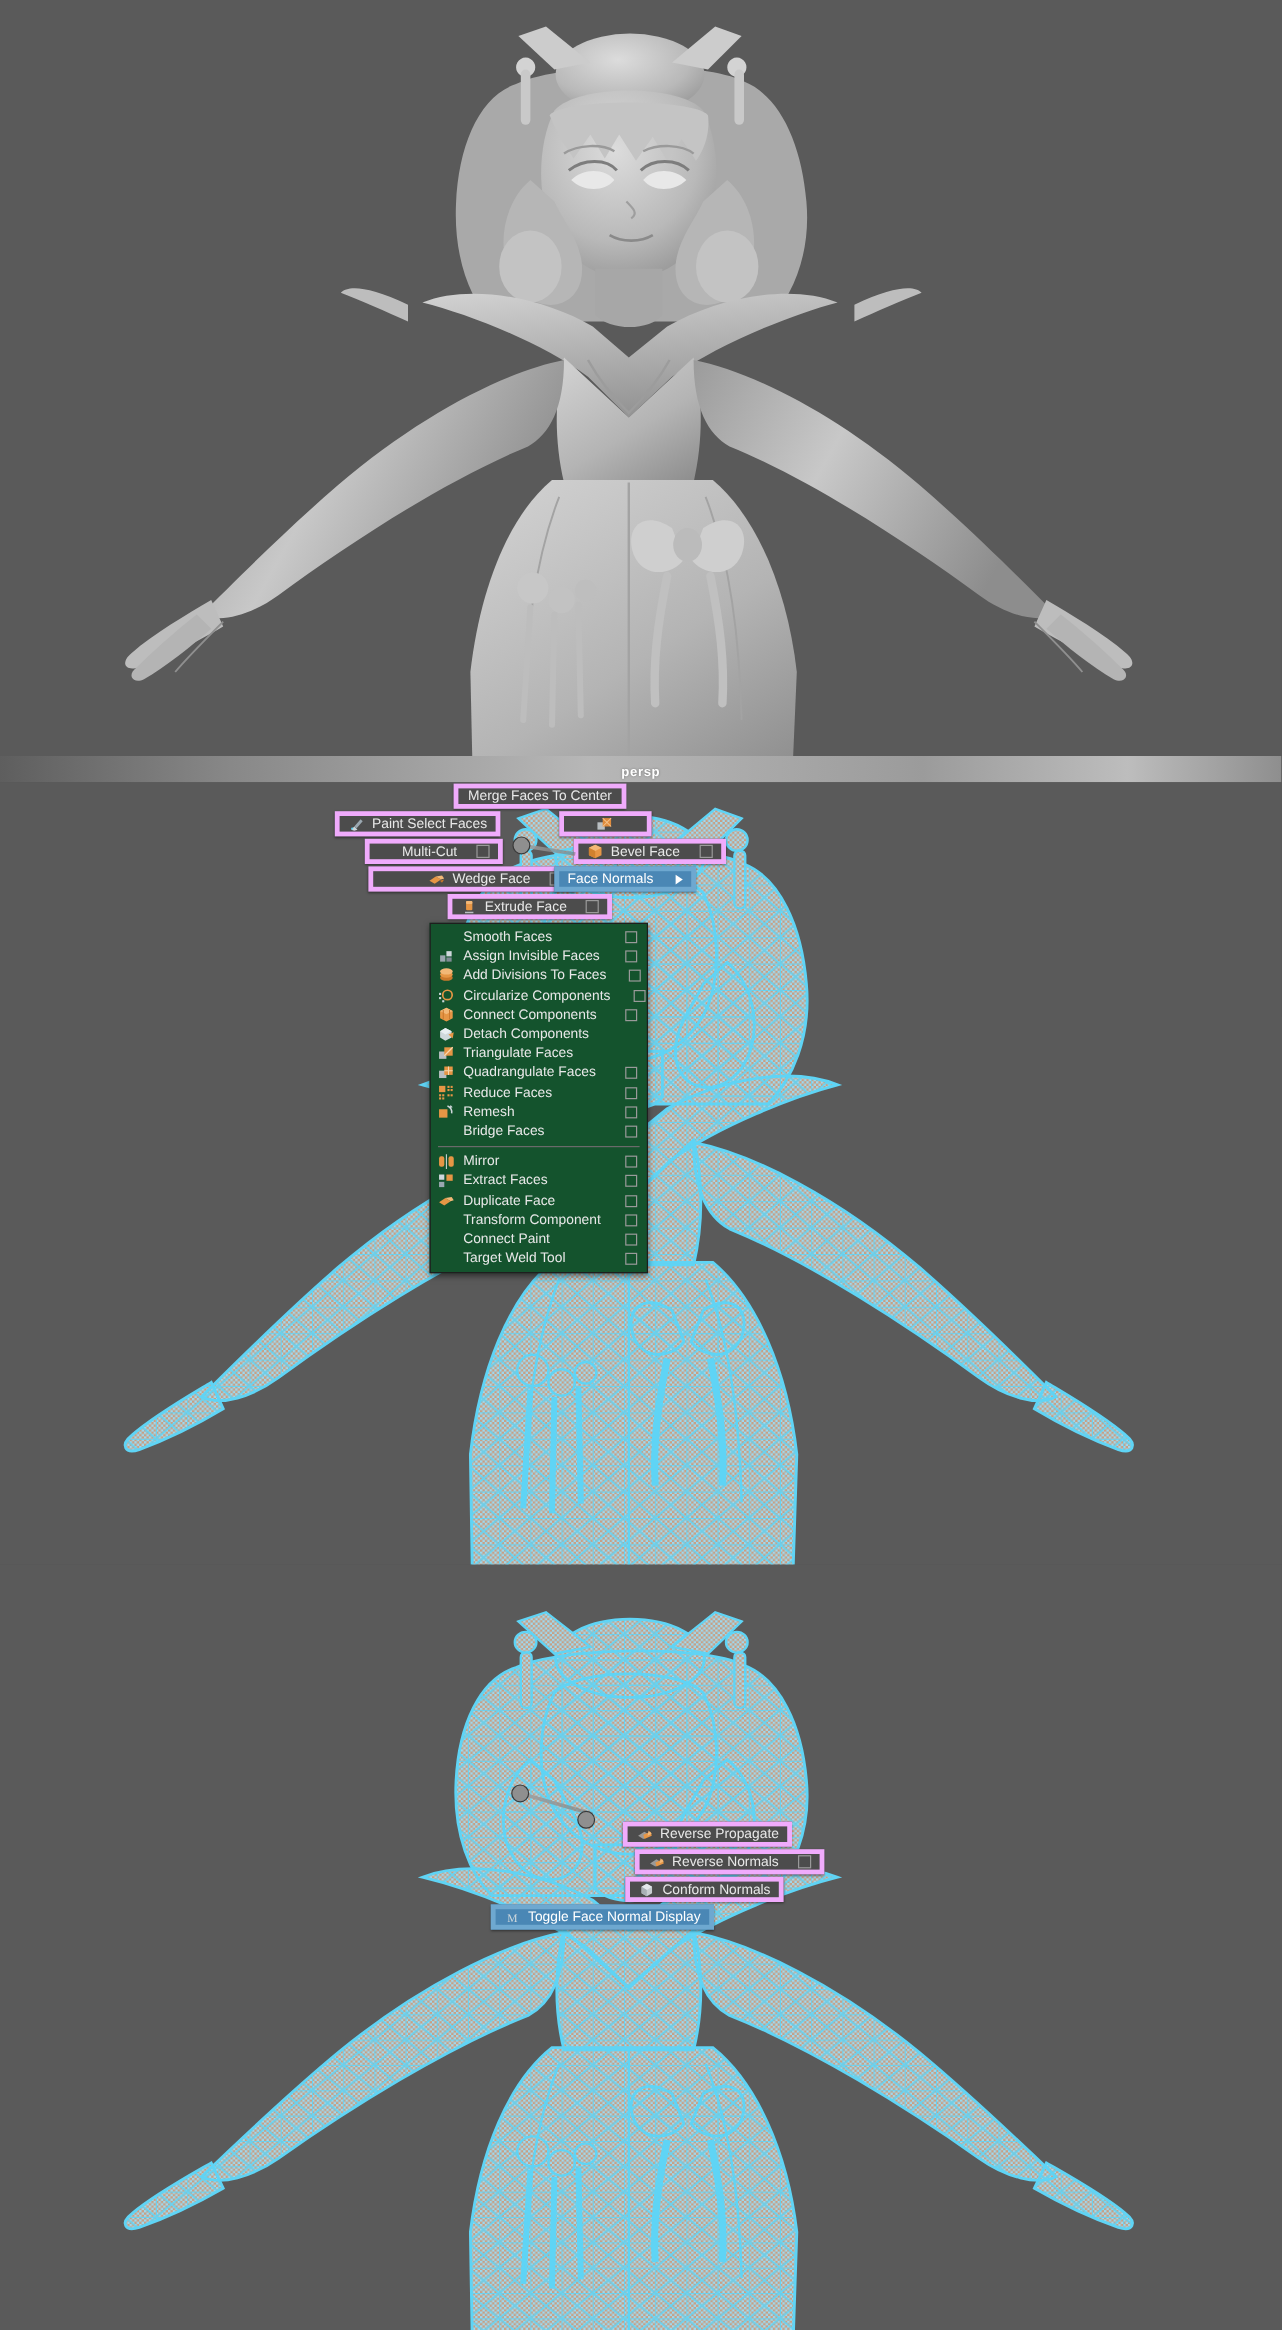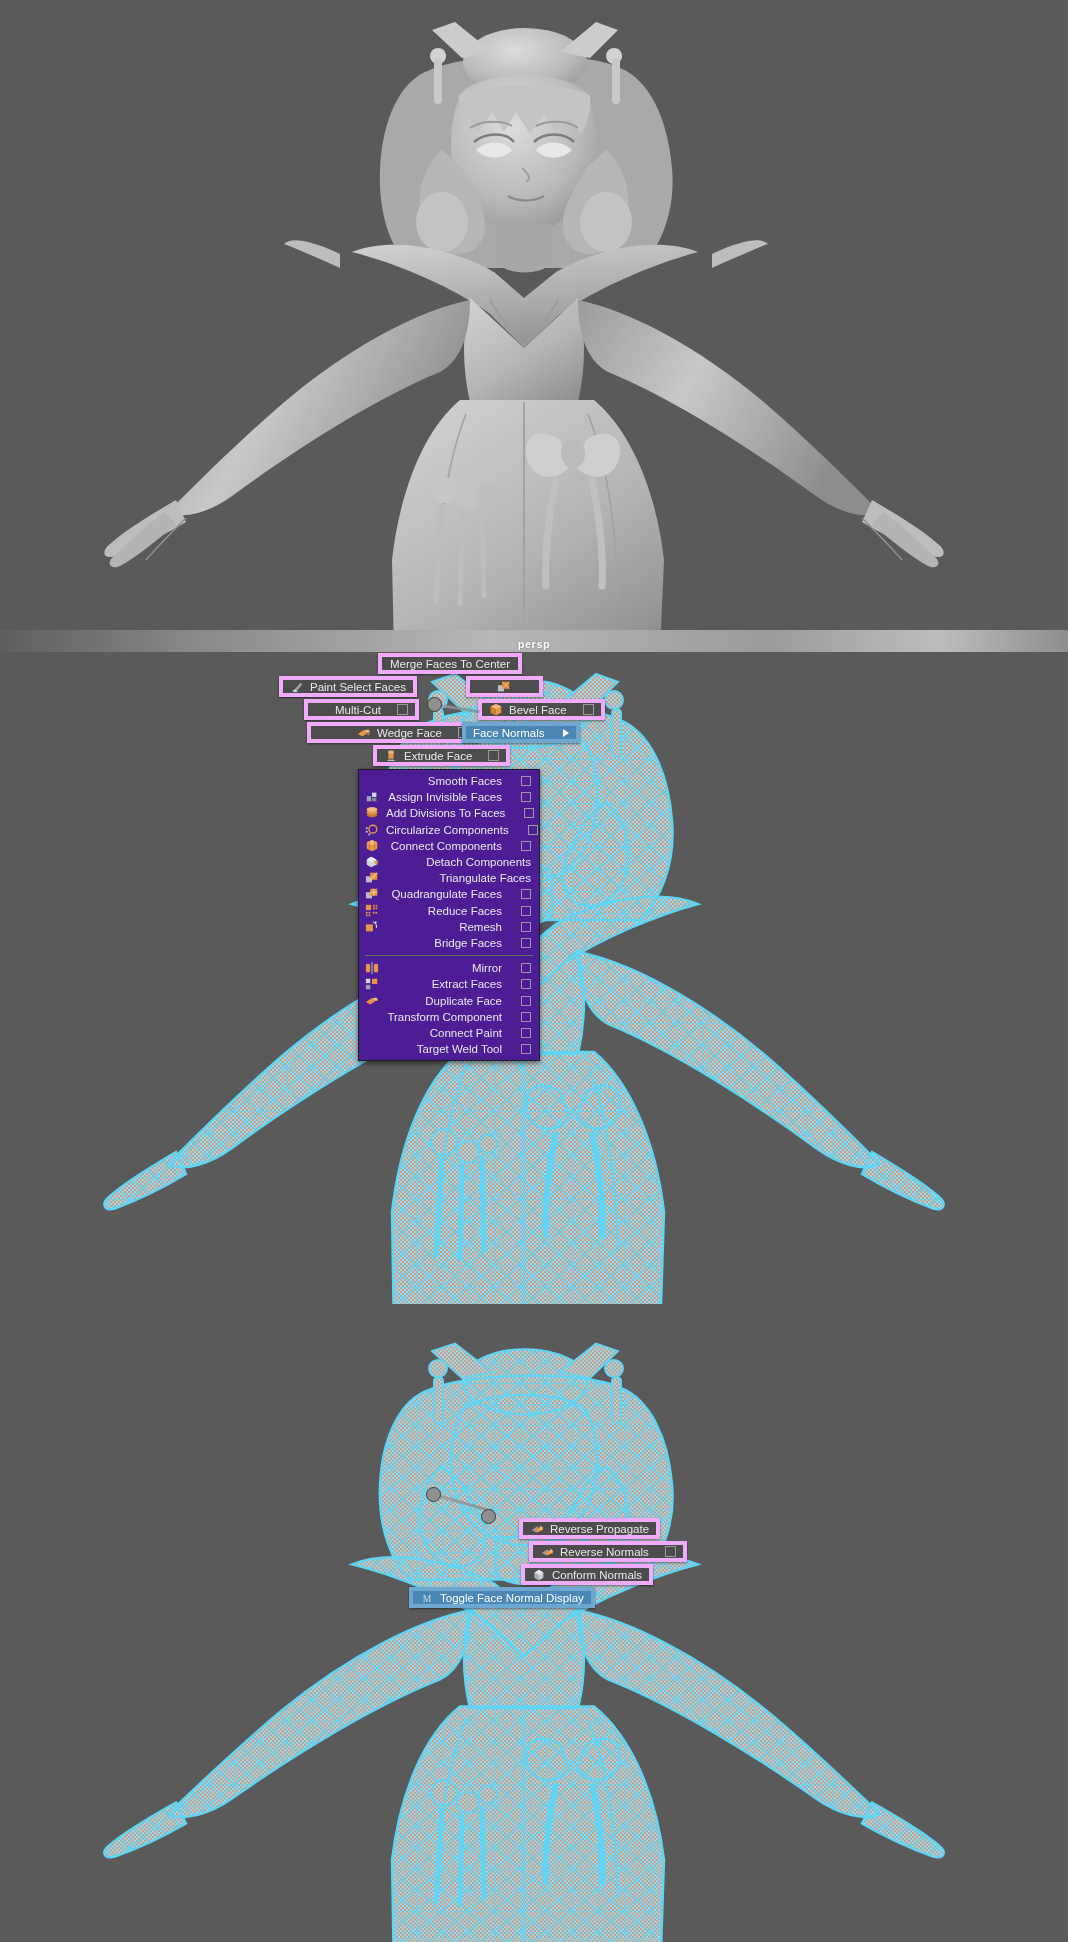--- a/index.html
+++ b/index.html
@@ -14,21 +14,20 @@
     width: 1068px; height: 1942px;
     background: #5a5a5a;
   }
 
   
   .panel {
     position: absolute;
     left: 0; width: 1068px;
     overflow: hidden;
     background: #5a5a5a;
-    text-align: right;
   }
   #panel-shaded { top: 0;    height: 652px; }
   #panel-wire   { top: 652px; height: 652px; }
   #panel-normals{ top: 1304px; height: 638px; padding-left: 47px; }
 
   .vp-bg { position: absolute; inset: 0; background: #5a5a5a; }
 
   
   .floor-strip {
     position: absolute; left: 0; right: 0; bottom: 0; height: 22px;
@@ -81,21 +80,21 @@
     flex: 0 0 auto;
   }
 
   
   .mi { width: 14px; height: 14px; flex: 0 0 auto; display: block; }
   .mi-spacer { width: 14px; height: 14px; flex: 0 0 auto; }
 
   
   .mm-list {
     position: absolute;
-    background: #4c1d95;
+    background: #14532d;
     border: 1px solid #1e1e1e;
     box-shadow: 0 2px 5px rgba(0,0,0,.5);
     padding: 3px 0;
   }
   .mm-row {
     display: flex; align-items: center;
     height: 16.2px;
     padding: 0 8px 0 6px;
     color: #e8e8e8;
     font-size: 11.5px;

